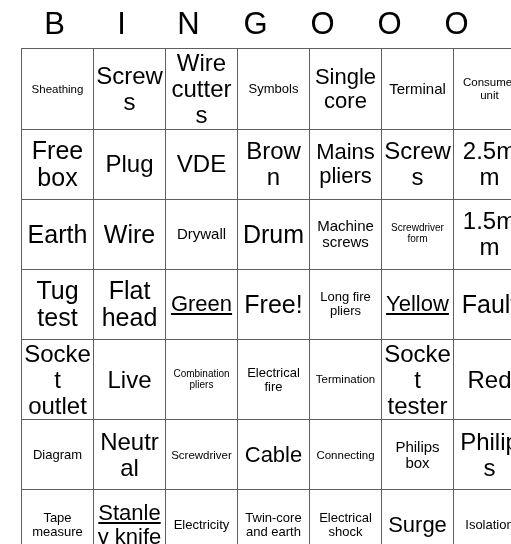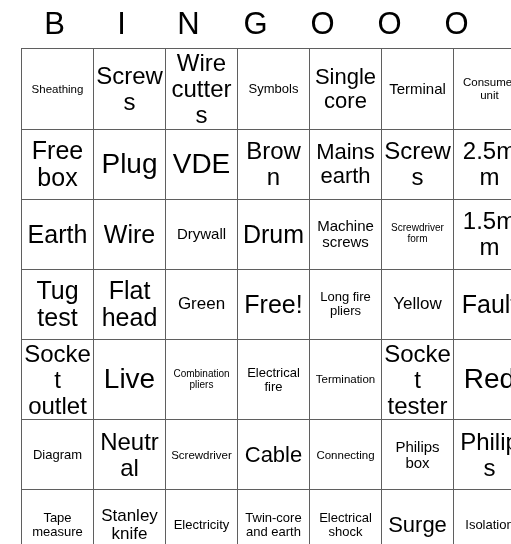--- a/index.html
+++ b/index.html
@@ -51,25 +51,25 @@
     vertical-align: middle;
     overflow: hidden;
     word-wrap: break-word;
     line-height: 1.08;
     color: #000;
   }
   .fs-xs  { font-size: 10px; }
   .fs-s   { font-size: 11.5px; }
   .fs-m   { font-size: 13px; }
   .fs-l   { font-size: 15px; }
-  .fs-xl  { font-size: 17px; }
+  .fs-xl  { font-size: 22px; text-decoration: underline; }
   .fs-2xl { font-size: 24px; }
   .fs-3xl { font-size: 22px; }
   .fs-4xl { font-size: 25px; }
-  .fs-5xl { font-size: 28px; }
+  .fs-5xl { font-size: 24px; }
 </style>
 </head>
 <body>
 
 <div id="card">
 
   <div id="header-row">
       <div class="header-cell">B</div>
       <div class="header-cell">I</div>
       <div class="header-cell">N</div>
@@ -88,21 +88,21 @@
           <td class="fs-m">Symbols</td>
           <td class="fs-3xl">Single core</td>
           <td class="fs-l">Terminal</td>
           <td class="fs-s">Consumer unit</td>
         </tr>
         <tr>
           <td class="fs-4xl">Free box</td>
           <td class="fs-5xl">Plug</td>
           <td class="fs-5xl">VDE</td>
           <td class="fs-2xl">Brown</td>
-          <td class="fs-3xl">Mains earth</td>
+          <td class="fs-3xl">Mains pliers</td>
           <td class="fs-2xl">Screws</td>
           <td class="fs-2xl">2.5mm</td>
         </tr>
         <tr>
           <td class="fs-4xl">Earth</td>
           <td class="fs-4xl">Wire</td>
           <td class="fs-l">Drywall</td>
           <td class="fs-4xl">Drum</td>
           <td class="fs-l">Machine screws</td>
           <td class="fs-xs">Screwdriver form</td>

